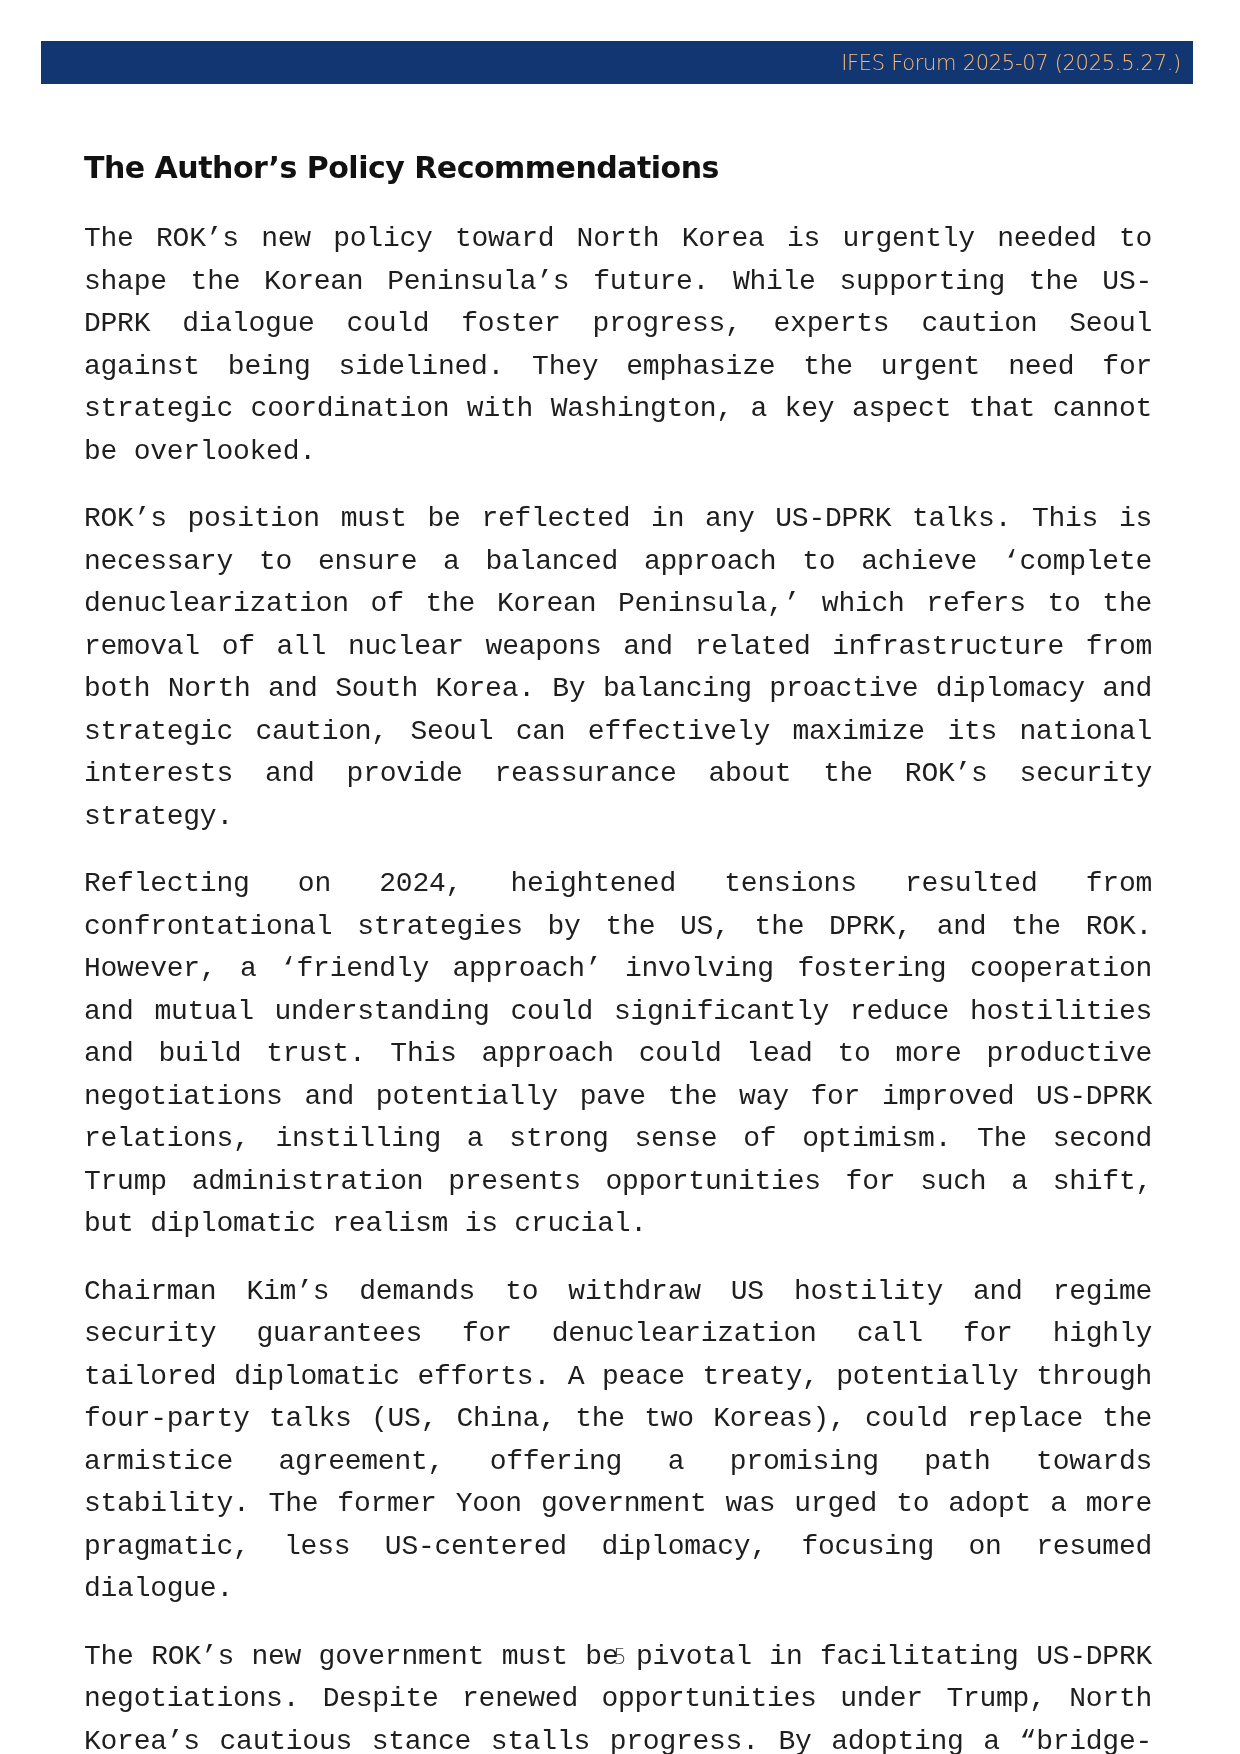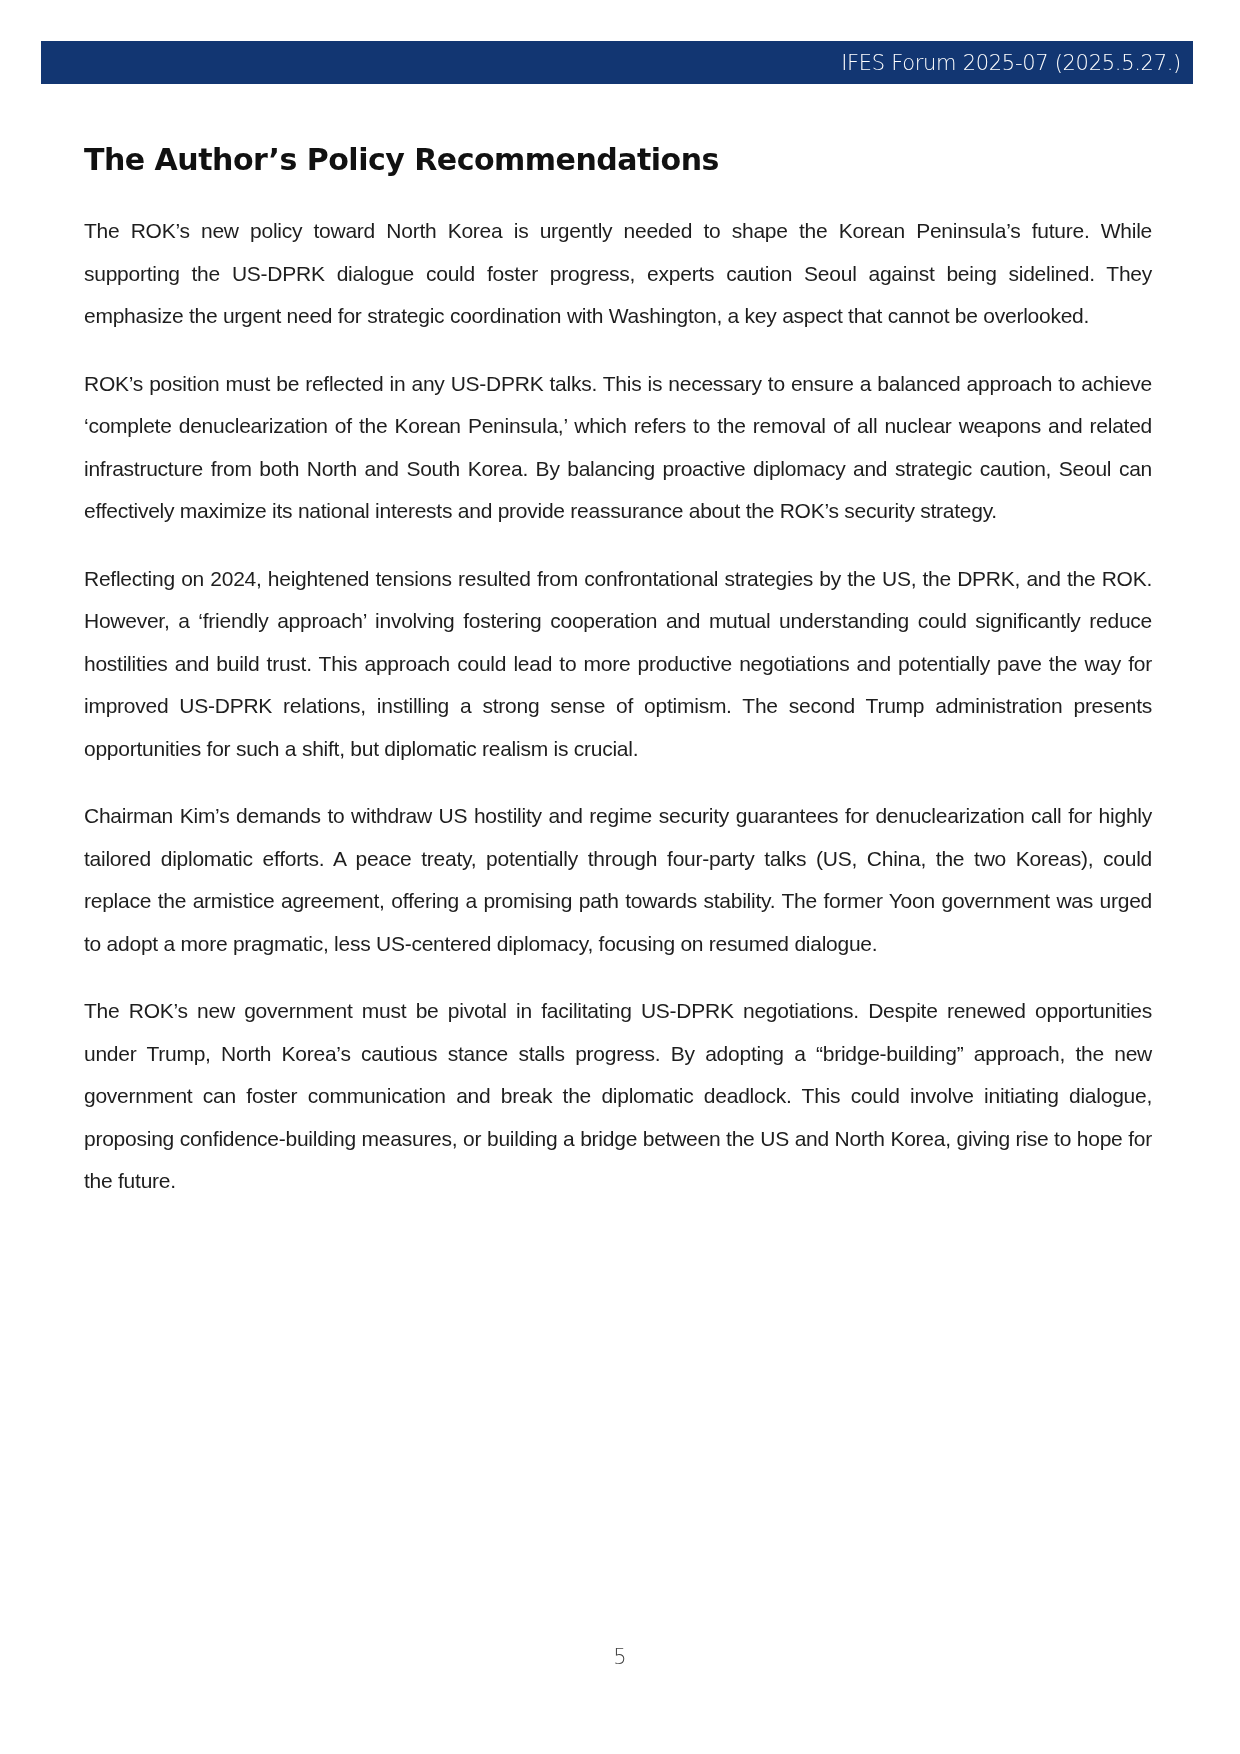--- a/index.html
+++ b/index.html
@@ -22,44 +22,44 @@
       width: 1152px;
       height: 43px;
       background: #123672;
       box-sizing: border-box;
       display: flex;
       align-items: center;
       justify-content: flex-end;
       padding-right: 12px;
     }
     .header-text {
-      color: #ffffff;
+      color: #fdba74;
       font-family: "DejaVu Sans", sans-serif;
       font-size: 21px;
       font-weight: 300;
       letter-spacing: -0.3px;
     }
     .content {
       position: absolute;
       left: 84px;
       top: 136px;
       width: 1068px;
     }
     .section-title {
       font-family: "DejaVu Sans", sans-serif;
       font-size: 30px;
       font-weight: bold;
       color: #111111;
-      margin: 4px 0 30px 0;
+      margin: 12px 0 30px 0;
       letter-spacing: -0.5px;
       line-height: 40px;
     }
     .paragraph {
-      font-family: Liberation Sans, sans-serif;
-      font-size: 21px;
+      font-family: Liberation Mono, monospace;
+      font-size: 28px;
       font-weight: 300;
       line-height: 42.5px;
       text-align: justify;
       color: #1e1e1e;
       margin: 0 0 25px 0;
       letter-spacing: -0.25px;
     }
     .page-number {
       position: absolute;
       left: 0;

